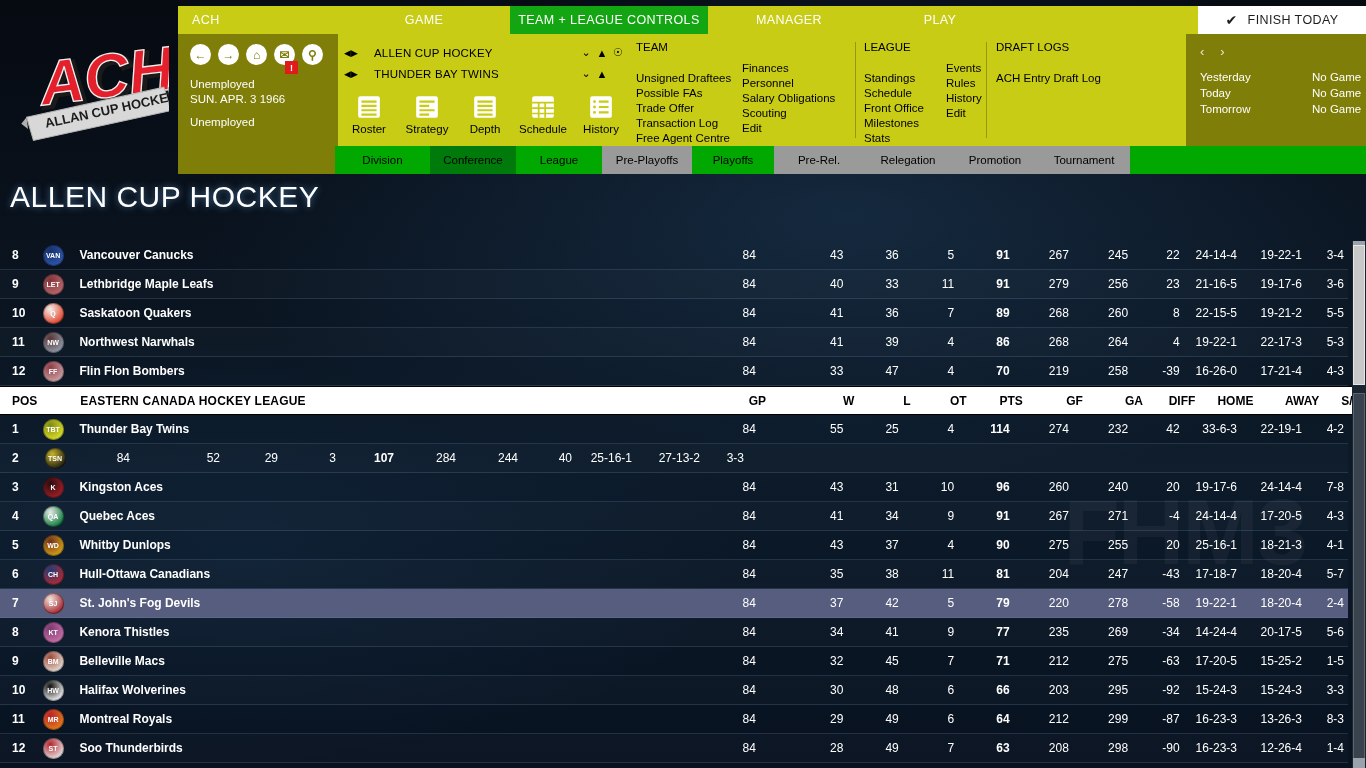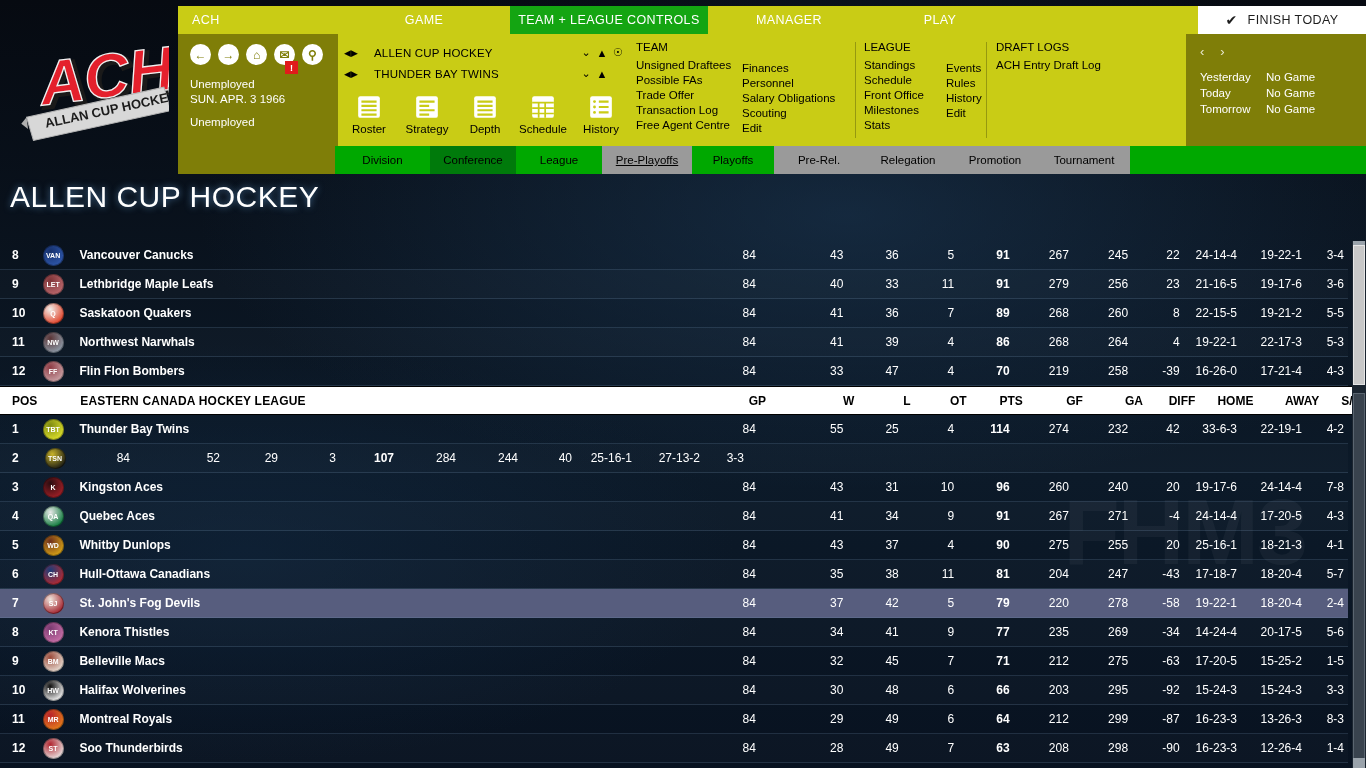--- a/index.html
+++ b/index.html
@@ -78,30 +78,30 @@
   .team-actions { display: flex; margin-top: 10px; gap: 8px; }
   .act { width: 56px; display: flex; flex-direction: column; align-items: center; gap: 3px; }
   .act .gi { width: 26px; height: 26px; display: block; }
   .act .lbl { font-size: 11.5px; color: #000; }
 
   .panel-menu {
     position: absolute; left: 448px; top: 0; width: 560px; height: 112px;
     background: #c9cc15; padding: 7px 0 0 0;
   }
   .mcol { position: absolute; top: 7px; }
-  .mhead { font-size: 11.5px; color: #000; margin-bottom: 5px; }
+  .mhead { font-size: 11.5px; color: #000; margin-bottom: 18px; }
   .mitem { font-size: 11.5px; color: #000; line-height: 15px; white-space: nowrap; cursor: pointer; }
   .mdiv { position: absolute; top: 8px; width: 1px; height: 96px; background: rgba(0,0,0,.25); }
 
   .panel-sched {
     position: absolute; left: 1008px; top: 0; width: 180px; height: 112px;
     background: #7f7e08; padding: 10px 0 0 14px;
   }
   .sched-nav { display: flex; gap: 16px; color: #e8e8d0; font-size: 13px; margin-bottom: 10px; }
-  .srow { display: flex; font-size: 11.5px; color: #fff; line-height: 16px; }
+  .srow { display: flex; font-size: 11.5px; color: #fff; line-height: 16px; gap: 46px; }
   .srow .d { width: 66px; }
 
   
   .leftfill { position: absolute; left: 178px; top: 146px; width: 157px; height: 28px; background: #7f7e08; }
 
   
   .tabs { position: absolute; left: 335px; top: 146px; width: 1031px; height: 28px; display: flex; }
   .tab {
     display: flex; align-items: center; justify-content: center;
     font-size: 11.5px; color: #000000; white-space: nowrap;
@@ -352,21 +352,21 @@
       </div>
     </div>
   </div>
 
   <div class="leftfill"></div>
 
   <div class="tabs" id="tabs">
       <div class="tab green" style="width: 95px;">Division</div>
       <div class="tab darkgreen" style="width: 86px;">Conference</div>
       <div class="tab green" style="width: 86px;">League</div>
-      <div class="tab grey" style="width: 90px; text-decoration: underline;">Pre-Playoffs</div>
+      <div class="tab grey" style="width: 90px;">Pre-Playoffs</div>
       <div class="tab green" style="width: 82px;">Playoffs</div>
       <div class="tab grey" style="width: 90px;">Pre-Rel.</div>
       <div class="tab grey" style="width: 88px;">Relegation</div>
       <div class="tab grey" style="width: 86px;">Promotion</div>
       <div class="tab grey" style="width: 92px;">Tournament</div>
       <div class="tab greenfill"></div>
     </div>
 
   <div class="pagetitle">ALLEN CUP HOCKEY</div>
 

